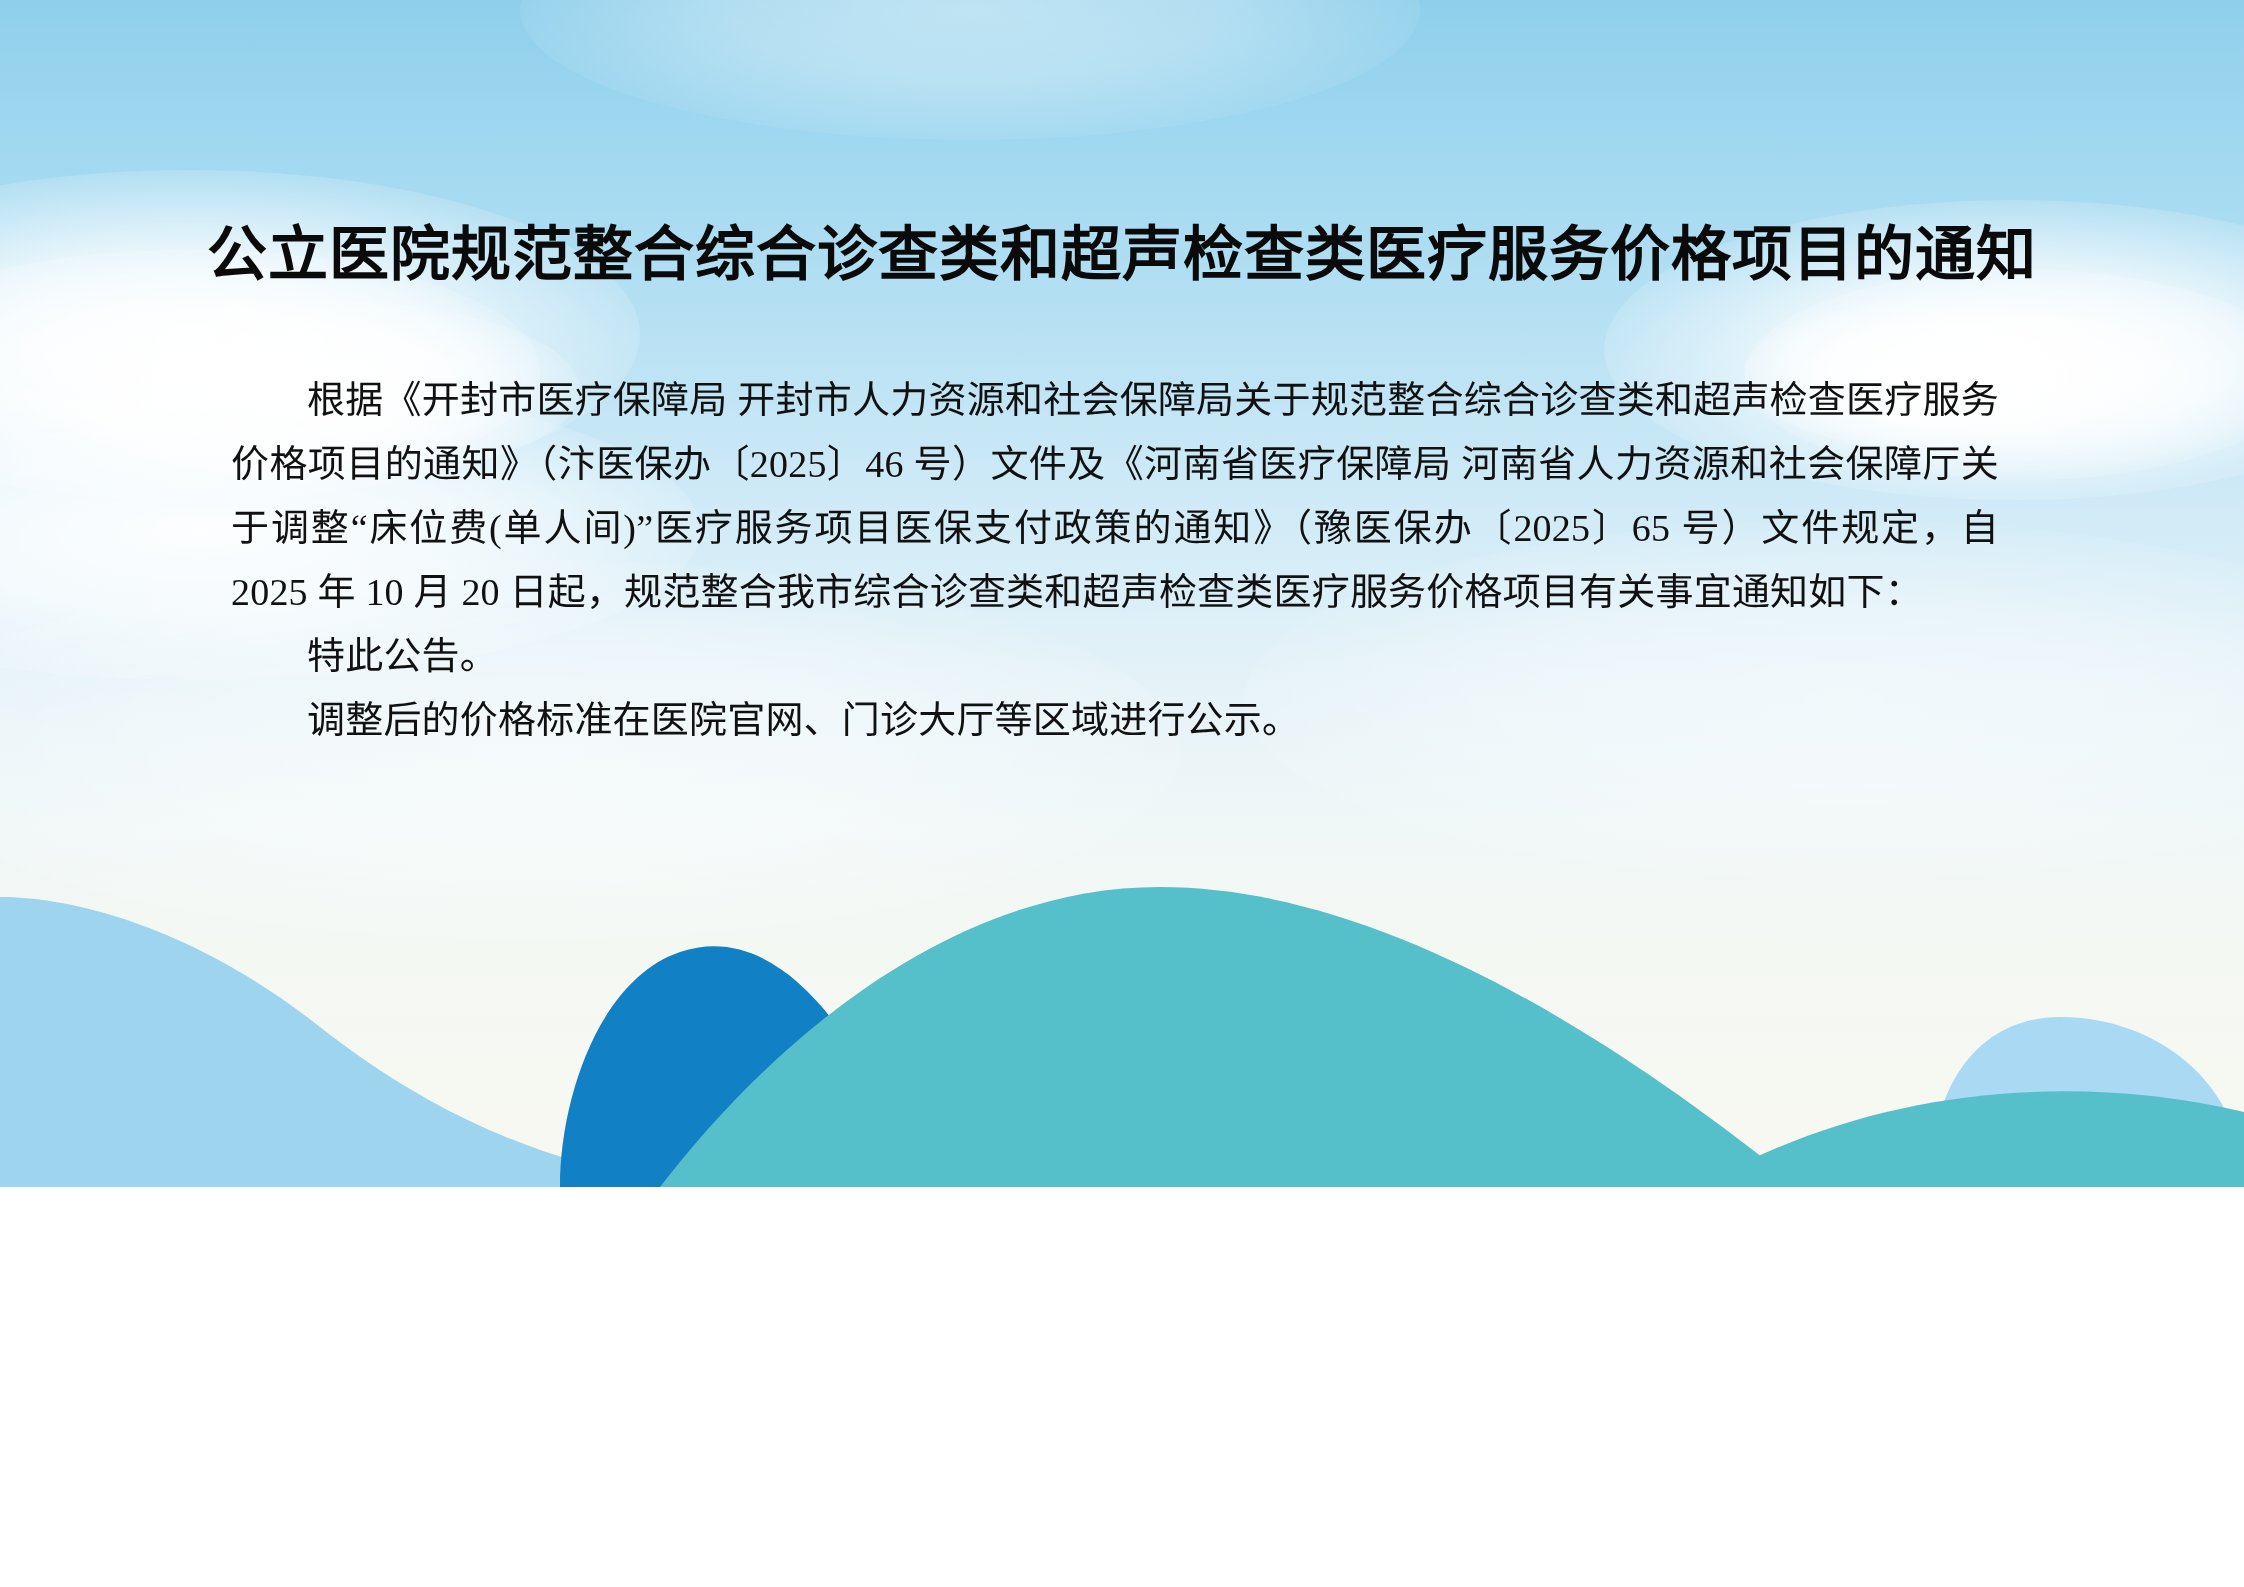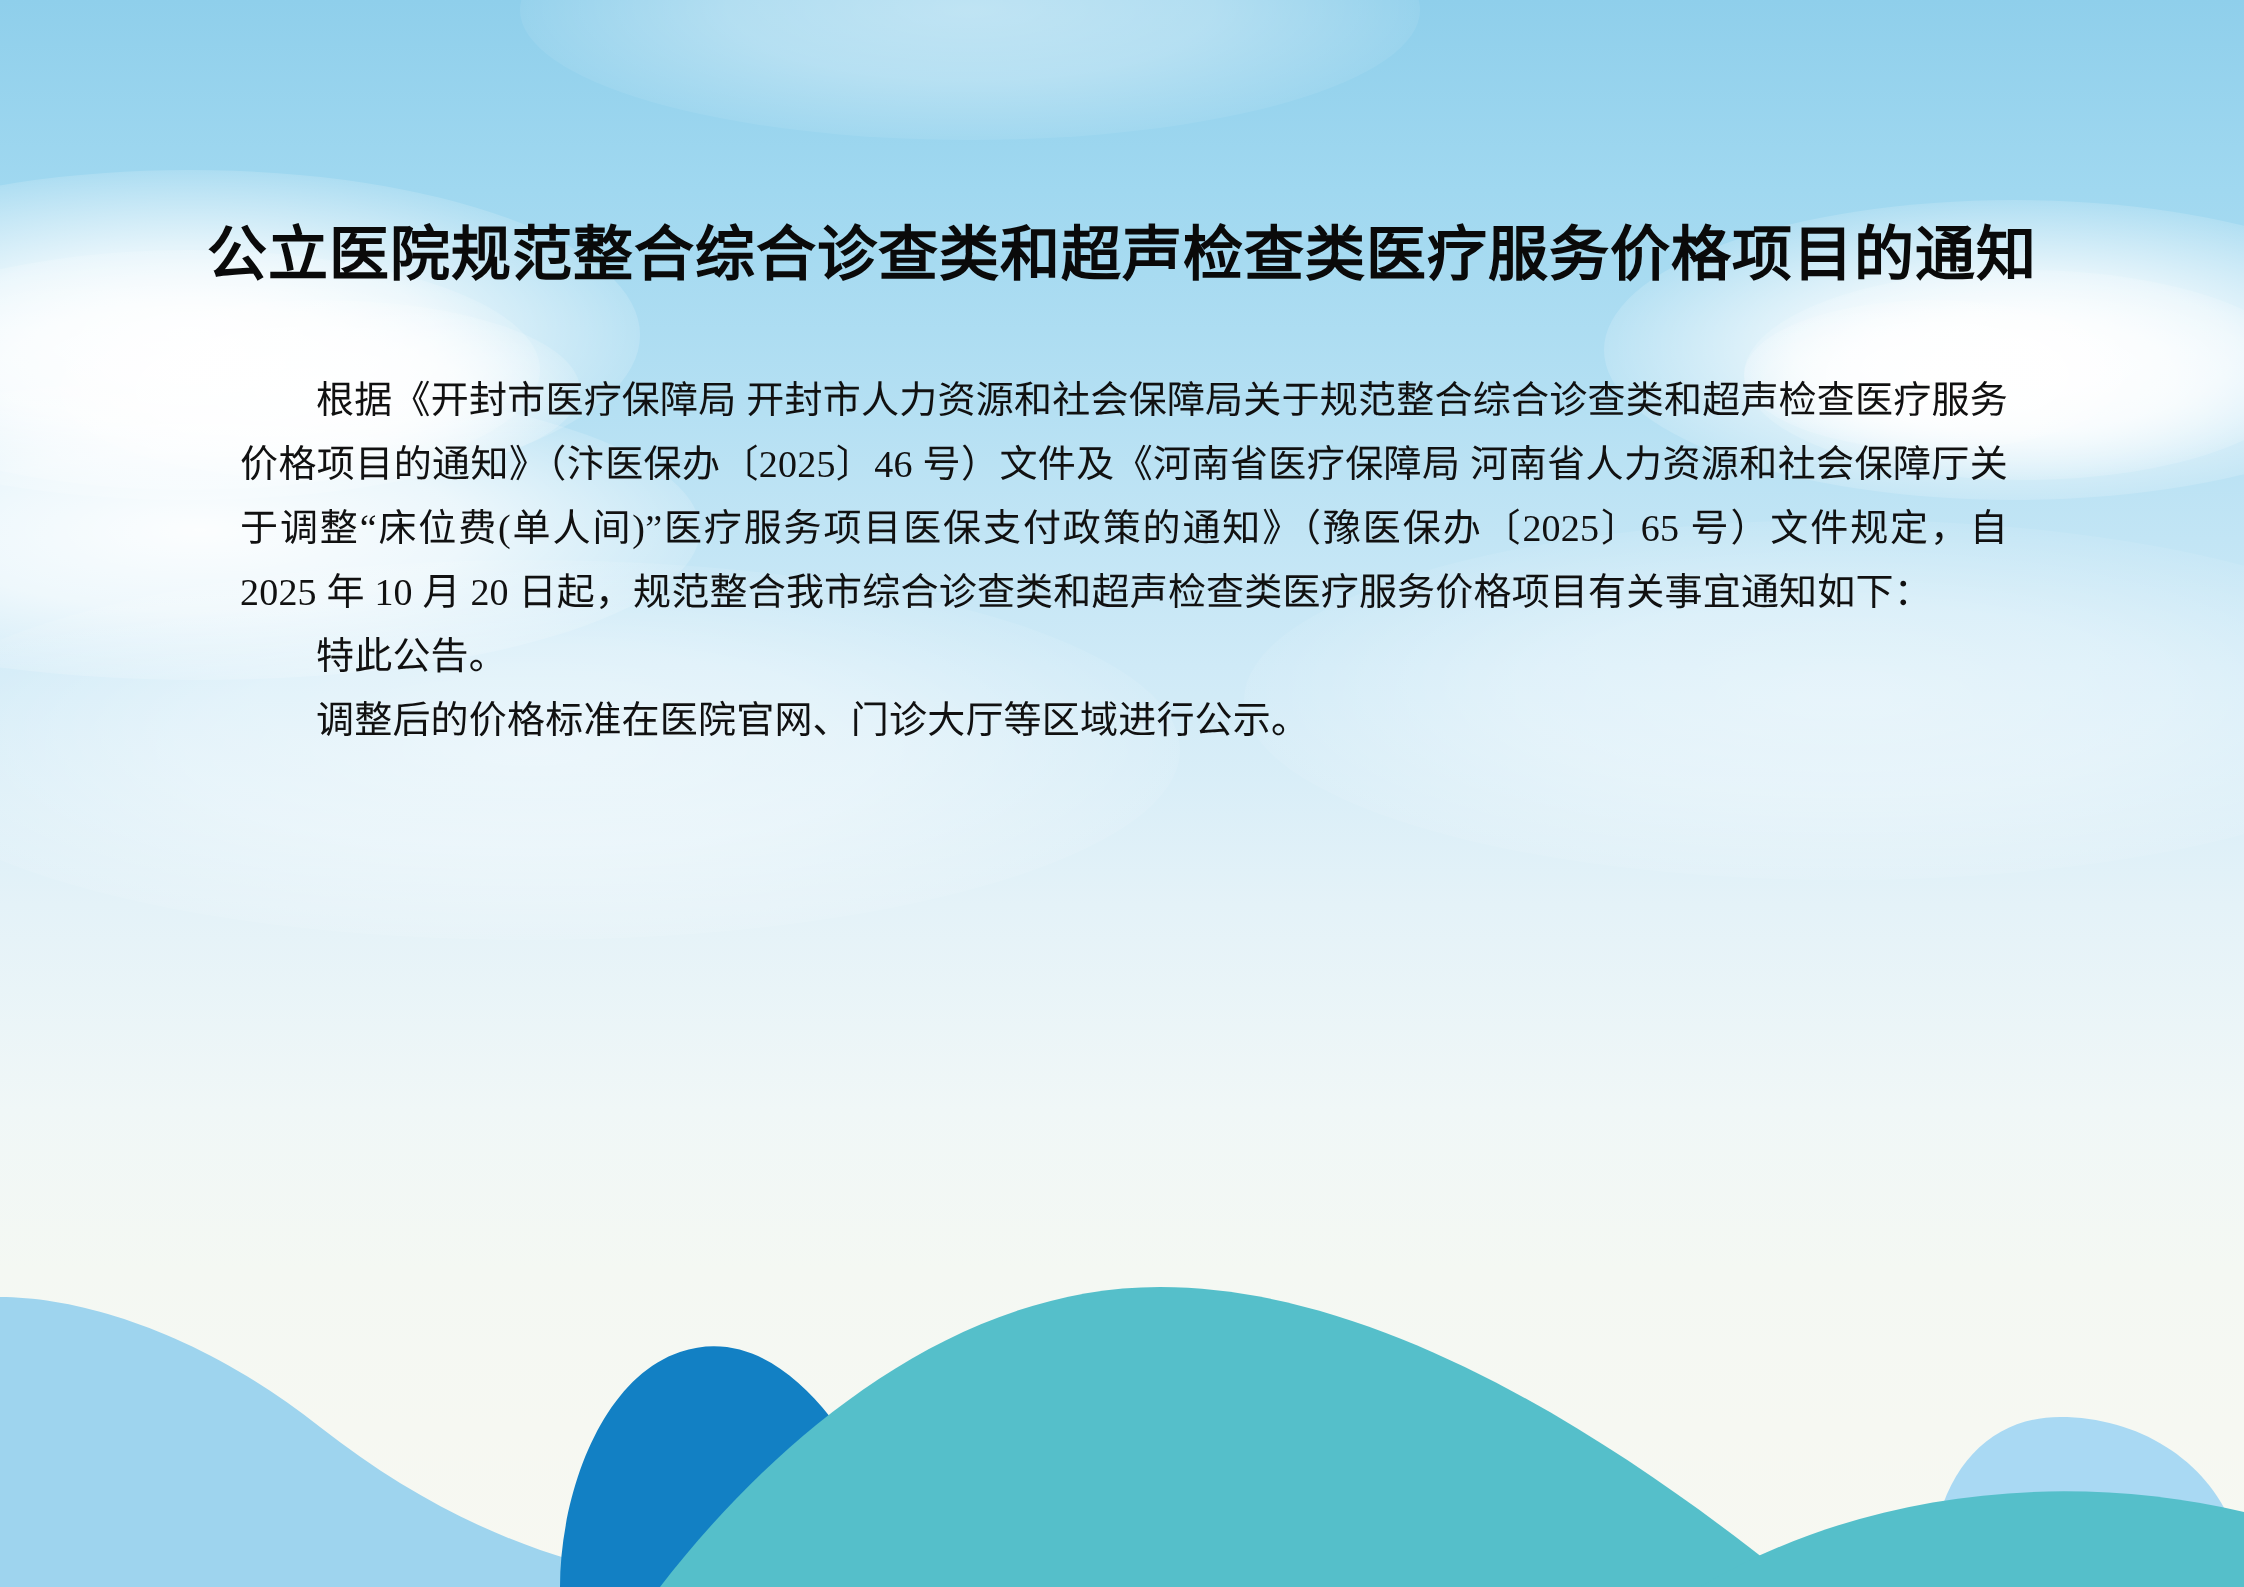--- a/index.html
+++ b/index.html
@@ -4,21 +4,21 @@
 <title>公告</title>
 <style>
   html, body {
     margin: 0;
     padding: 0;
     background: #ffffff;
   }
   #slide {
     position: relative;
     width: 2244px;
-    height: 1587px;
+    height: 1187px;
     overflow: hidden;
     background: linear-gradient(to bottom,
         #8fcfeb 0%,
         #a0d8f0 12%,
         #b5e0f3 26%,
         #cfeaf7 42%,
         #e4f2f8 57%,
         #f0f7f7 70%,
         #f4f8f3 80%,
         #f6f8f2 90%,
@@ -64,21 +64,21 @@
     font-size: 60px;
     font-weight: bold;
     letter-spacing: 1px;
     color: #0a0a0a;
     font-family: "Liberation Sans", "DejaVu Sans", sans-serif;
     white-space: nowrap;
   }
 
   .body-text {
     position: absolute;
-    left: 240px;
+    left: 231px;
     top: 368px;
     width: 1768px;
   }
 
   .para {
     font-size: 38px;
     line-height: 64px;
     color: #111111;
     text-align: justify;
     text-justify: inter-character;

